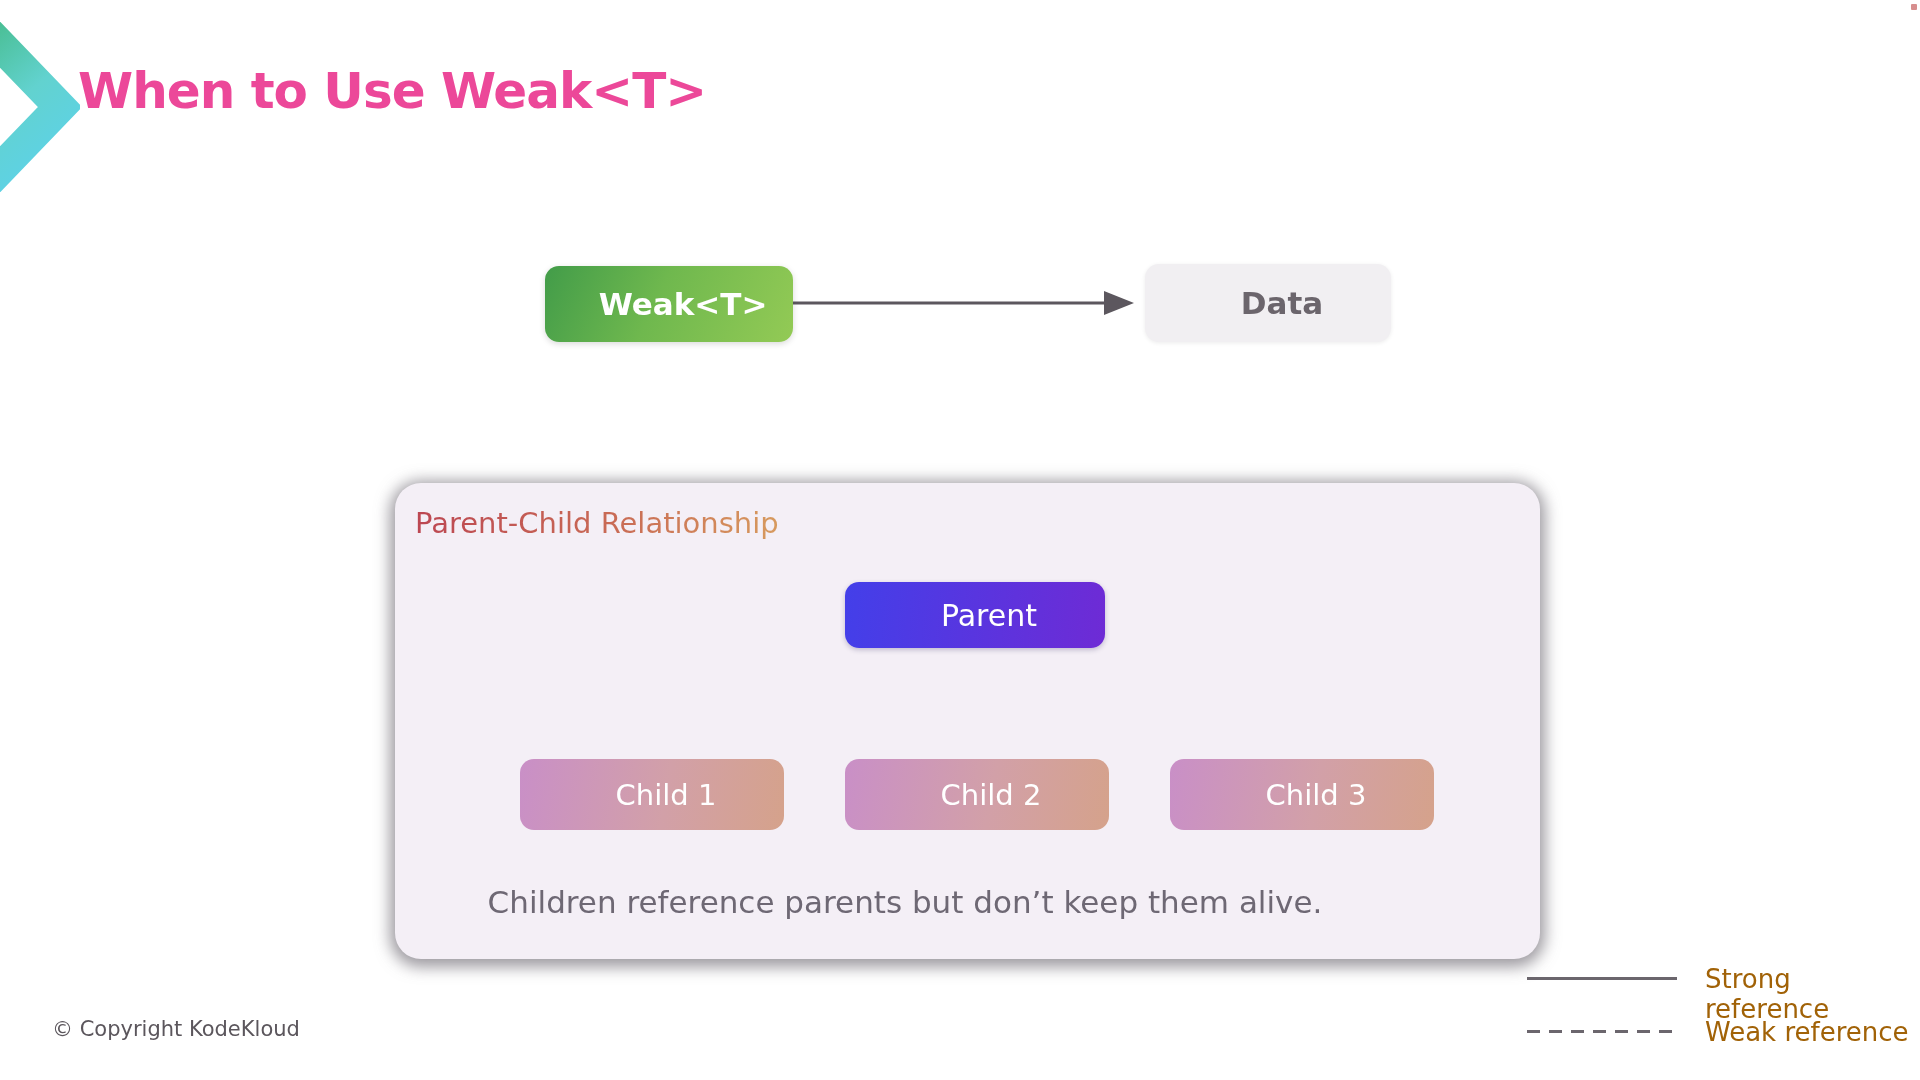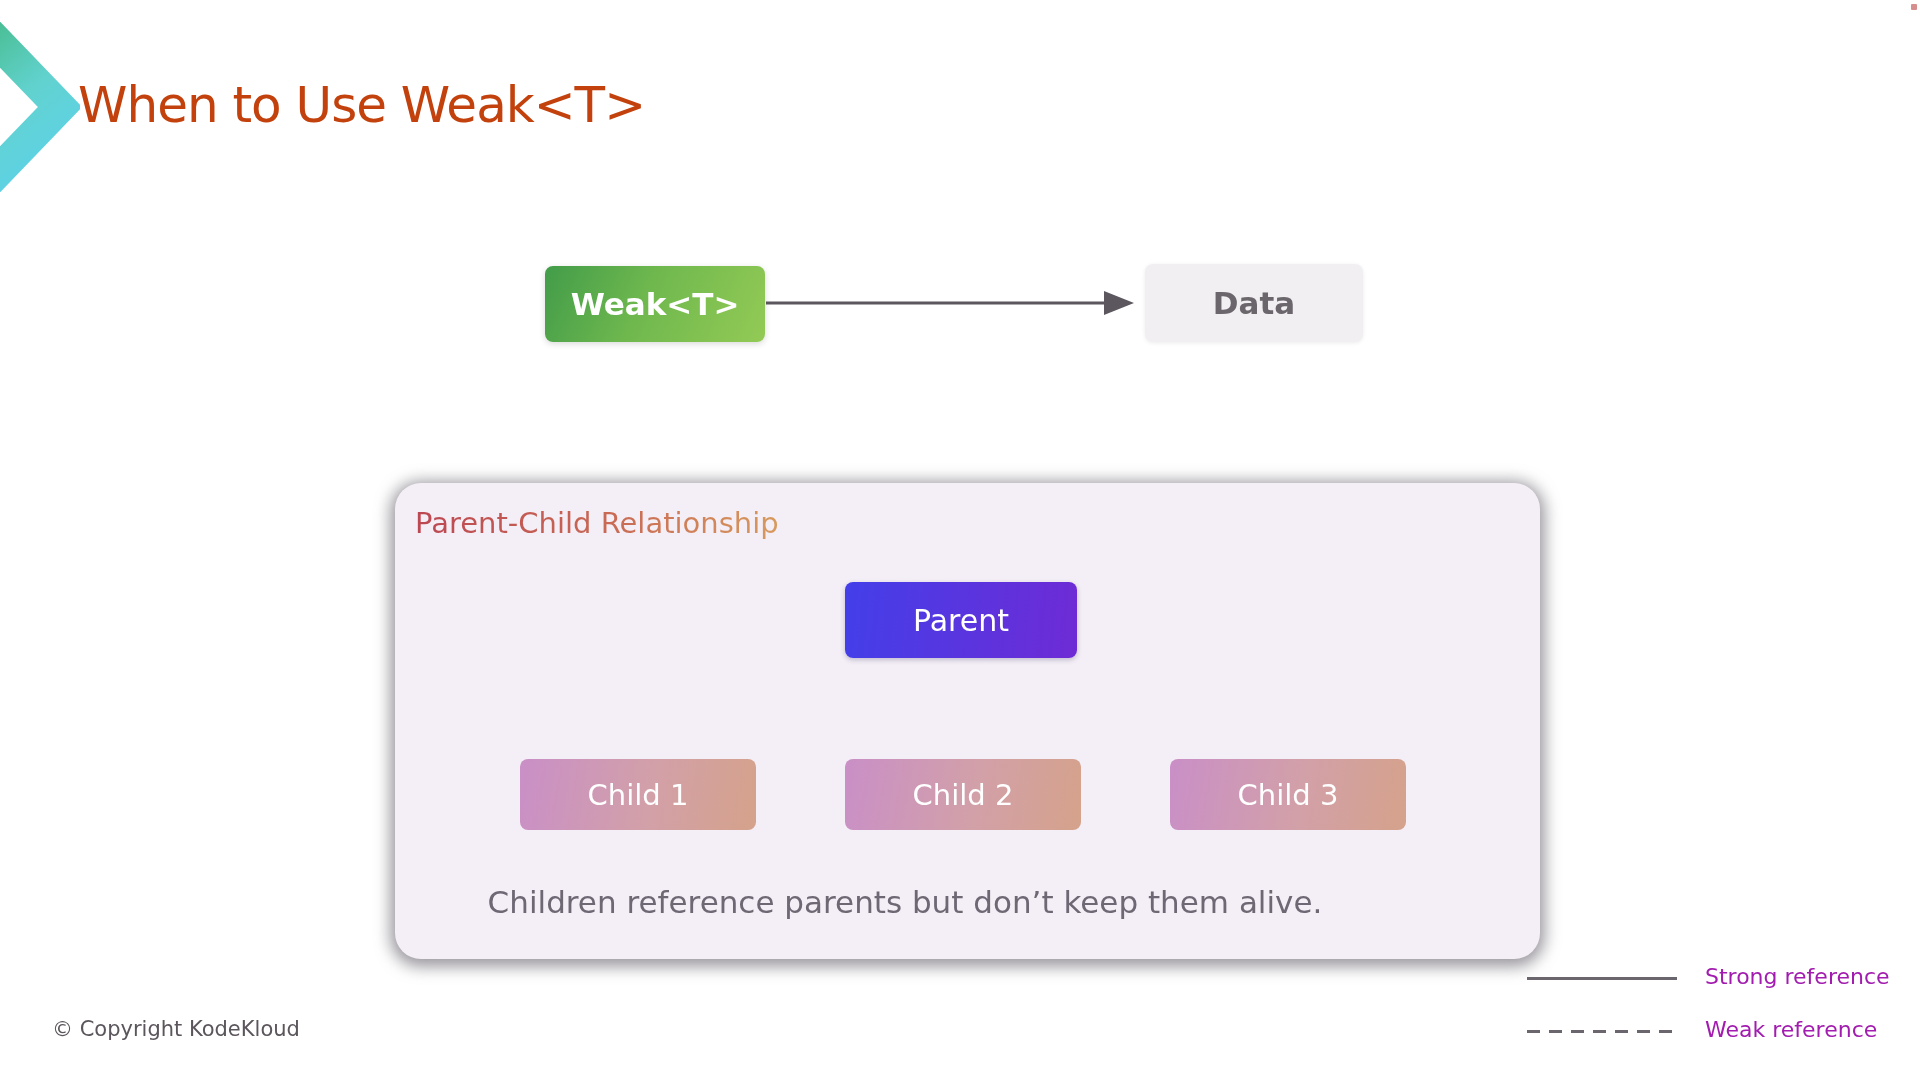--- a/index.html
+++ b/index.html
@@ -4,28 +4,28 @@
 <style>
   html,body{margin:0;padding:0;}
   body{
     width:1920px;height:1080px;background:#ffffff;overflow:hidden;
     font-family:"DejaVu Sans","Liberation Sans",sans-serif;position:relative;
   }
 
   
   #logo{position:absolute;left:0;top:22px;width:80px;height:170px;}
   #page-title{
-    position:absolute;left:78px;top:76px;font-size:50px;font-weight:normal;
-    color:#c2410c;letter-spacing:-1px;
+    position:absolute;left:78px;top:62px;font-size:50px;font-weight:bold;
+    color:#ec4899;letter-spacing:-1px;
   }
 
   
   .node{
     position:absolute;display:flex;align-items:center;justify-content:center;
-    border-radius:8px;font-weight:bold;
+    border-radius:14px;font-weight:bold;padding-left:28px;
   }
   #weak-node{
     left:545px;top:266px;width:220px;height:76px;
     background:linear-gradient(115deg,#429c49 0%,#6fb84e 45%,#93ca55 100%);
     color:#ffffff;font-size:31px;
     box-shadow:0 2px 6px rgba(0,0,0,0.15);
   }
   #data-node{
     left:1145px;top:264px;width:218px;height:78px;
     background:#f1eff2;color:#6b656c;font-size:31px;font-weight:bold;
@@ -37,21 +37,21 @@
     position:absolute;left:395px;top:483px;width:1145px;height:476px;
     background:#f4eff6;border-radius:26px;
     box-shadow:0 3px 15px 5px rgba(92,86,96,0.60);
   }
   #panel-title{
     position:absolute;left:415px;top:506px;font-size:29px;font-weight:normal;
     background:linear-gradient(90deg,#bc4752 0%,#c96b55 55%,#d79a5e 100%);
     -webkit-background-clip:text;background-clip:text;color:transparent;
   }
   #parent-node{
-    left:845px;top:582px;width:232px;height:76px;
+    left:845px;top:582px;width:232px;height:66px;
     background:linear-gradient(95deg,#433fe9 0%,#6e2bd5 100%);
     color:#ffffff;font-size:30px;font-weight:500;
     box-shadow:0 2px 5px rgba(40,30,90,0.25);
   }
   .child-node{
     top:759px;width:236px;height:71px;
     background:linear-gradient(100deg,#c98fc7 0%,#d2a0a8 55%,#d5a28b 100%);
     color:#ffffff;font-size:29px;font-weight:500;
   }
   #child-1{left:520px;}
@@ -66,21 +66,21 @@
   #arrow-layer{position:absolute;left:0;top:0;width:1920px;height:1080px;pointer-events:none;}
 
   
   #copyright{position:absolute;left:52px;top:1017px;font-size:21px;color:#5b565c;}
   .legend-line{position:absolute;height:3px;width:150px;left:1527px;}
   #legend-strong-line{top:977px;background:#6b666d;}
   #legend-weak-line{
     top:1030px;
     background:repeating-linear-gradient(90deg,#6b666d 0 13px,transparent 13px 22px);
   }
-  .legend-label{position:absolute;left:1705px;font-size:22px;color:#a21caf;}
+  .legend-label{position:absolute;left:1705px;font-size:26px;color:#a16207;}
   #legend-strong-label{top:964px;}
   #legend-weak-label{top:1017px;}
 
   #rec-dot{position:absolute;left:1911px;top:4px;width:6px;height:6px;background:#d78e8e;border-radius:1px;}
 </style>
 </head>
 <body>
 
 <svg id="logo" viewBox="0 0 80 170">
   <defs>

